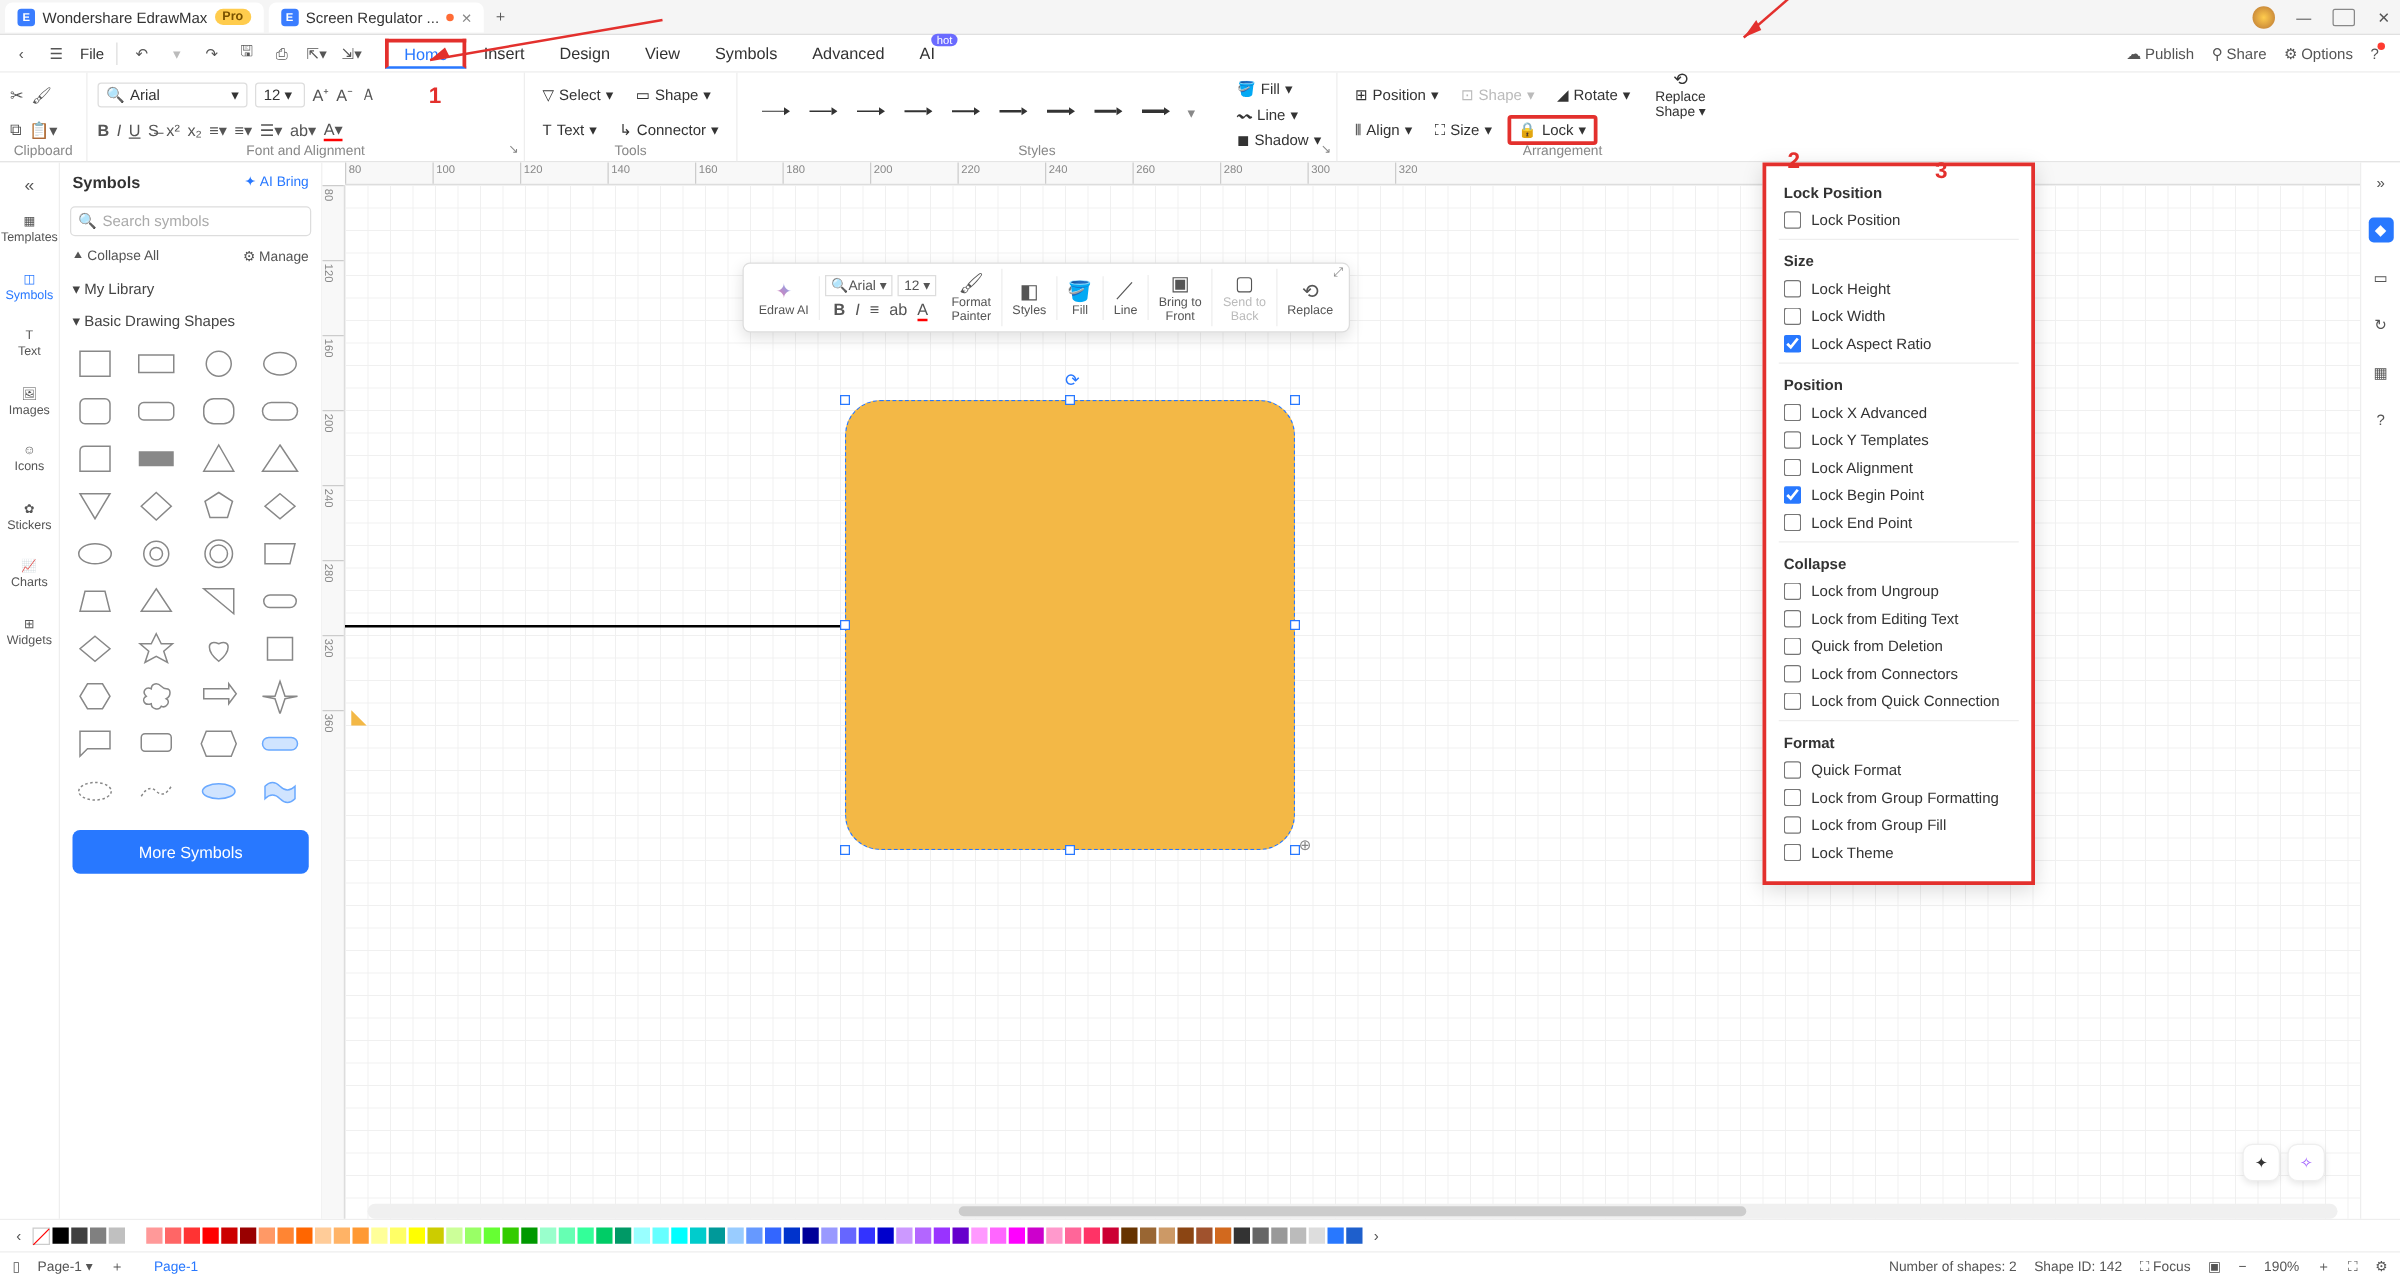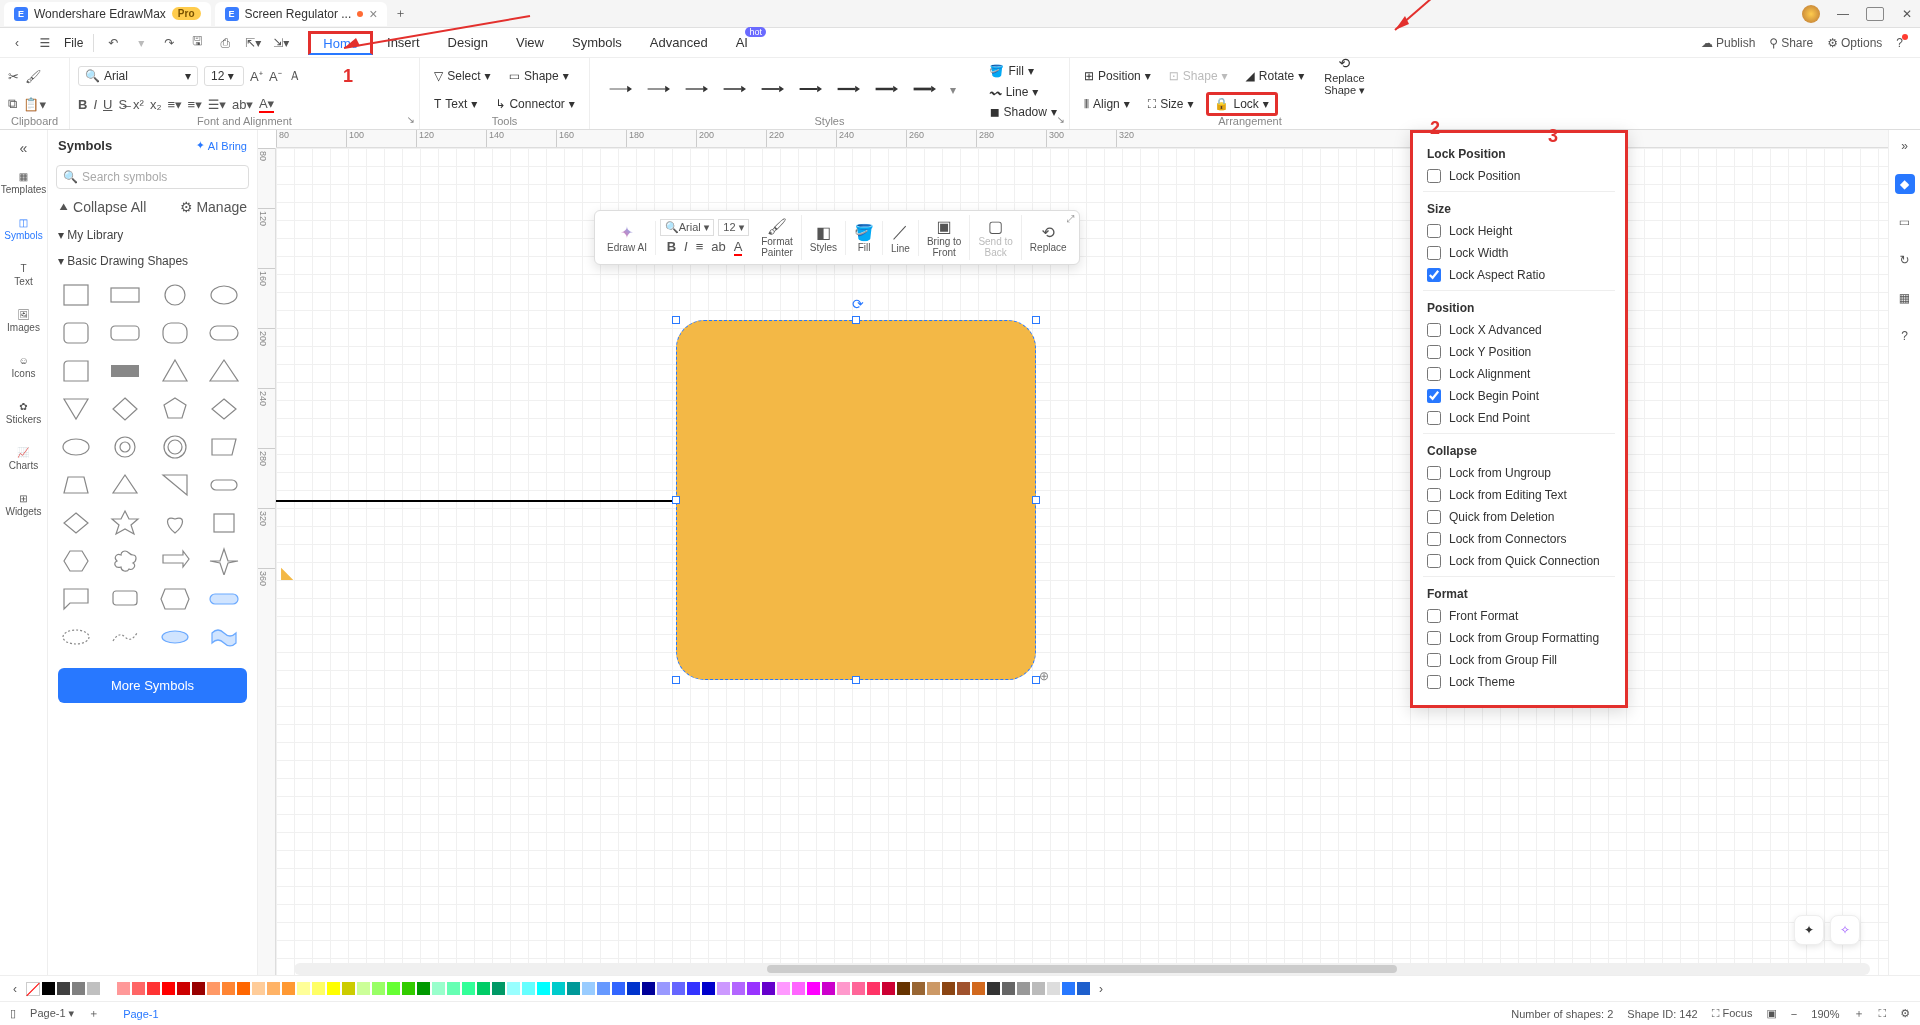--- a/index.html
+++ b/index.html
@@ -53,21 +53,21 @@
 .rail-item { width:48px; height:46px; display:flex; flex-direction:column; align-items:center; justify-content:center; gap:2px; cursor:pointer; font-size:10px; color:#555;}
 .rail-item.active { color:#2878ff; }
 .rail-collapse { width:48px; height:24px; display:flex; align-items:center; justify-content:center; cursor:pointer; font-size:14px; color:#555;}
 
 
 .panel-left { width: 210px; background: #fff; border-right: 1px solid #eee; display:flex; flex-direction:column; }
 .panel-header { display:flex; justify-content:space-between; align-items:center; padding:8px 10px; }
 .panel-header .title { font-weight: bold; font-size:13px;}
 .ai-symbol { color:#2878ff; font-size:11px; display:flex; align-items:center; gap:3px;}
 .search-box { margin: 4px 8px; border:1px solid #ddd; border-radius:4px; padding:4px 6px; display:flex; align-items:center; gap:4px; color:#aaa; font-size:12px;}
-.panel-controls { display:flex; justify-content:space-between; padding:6px 10px; font-size:14px; color:#555;}
+.panel-controls { display:flex; justify-content:space-between; padding:6px 10px; font-size:11px; color:#555;}
 .section-title { padding:6px 10px; font-size:12px; color:#444; cursor:pointer;}
 .drag-hint { margin:6px 10px; border-radius:4px; padding:12px 4px; text-align:center; color:#aaa; font-size:11px;}
 .shape-grid { display:grid; grid-template-columns: repeat(4, 1fr); gap:8px; padding:6px 10px; }
 .shape-cell { width:36px; height:30px; display:flex; align-items:center; justify-content:center; cursor:pointer;}
 .shape-cell svg { stroke:#888; fill:none; stroke-width:1.2;}
 .more-symbols { margin:10px; background:#2878ff; color:#fff; text-align:center; padding:10px; border-radius:6px; cursor:pointer; font-size:13px;}
 
 
 .canvas-wrap { flex:1; position:relative; background:#fff; }
 .ruler-h { height:18px; background:#f8f8f8; border-bottom:1px solid #ddd; position:absolute; top:0; left:18px; right:0; display:flex; font-size:9px; color:#888;}
@@ -694,21 +694,21 @@
           <span>Lock Aspect Ratio</span>
         </label>
       <hr>
       <h4>Position</h4>
       <label class="lock-item">
           <input type="checkbox" style="">
           <span>Lock X Advanced</span>
         </label>
       <label class="lock-item">
           <input type="checkbox" style="">
-          <span>Lock Y Position</span>
+          <span>Lock Y Templates</span>
         </label>
       <label class="lock-item">
           <input type="checkbox" style="">
           <span>Lock Alignment</span>
         </label>
       <label class="lock-item">
           <input type="checkbox" checked="" style="">
           <span>Lock Begin Point</span>
         </label>
       <label class="lock-item">
@@ -734,21 +734,21 @@
           <span>Lock from Connectors</span>
         </label>
       <label class="lock-item">
           <input type="checkbox" style="">
           <span>Lock from Quick Connection</span>
         </label>
       <hr>
       <h4>Format</h4>
       <label class="lock-item">
           <input type="checkbox" style="">
-          <span>Front Format</span>
+          <span>Quick Format</span>
         </label>
       <label class="lock-item">
           <input type="checkbox" style="">
           <span>Lock from Group Formatting</span>
         </label>
       <label class="lock-item">
           <input type="checkbox" style="">
           <span>Lock from Group Fill</span>
         </label>
       <label class="lock-item">

